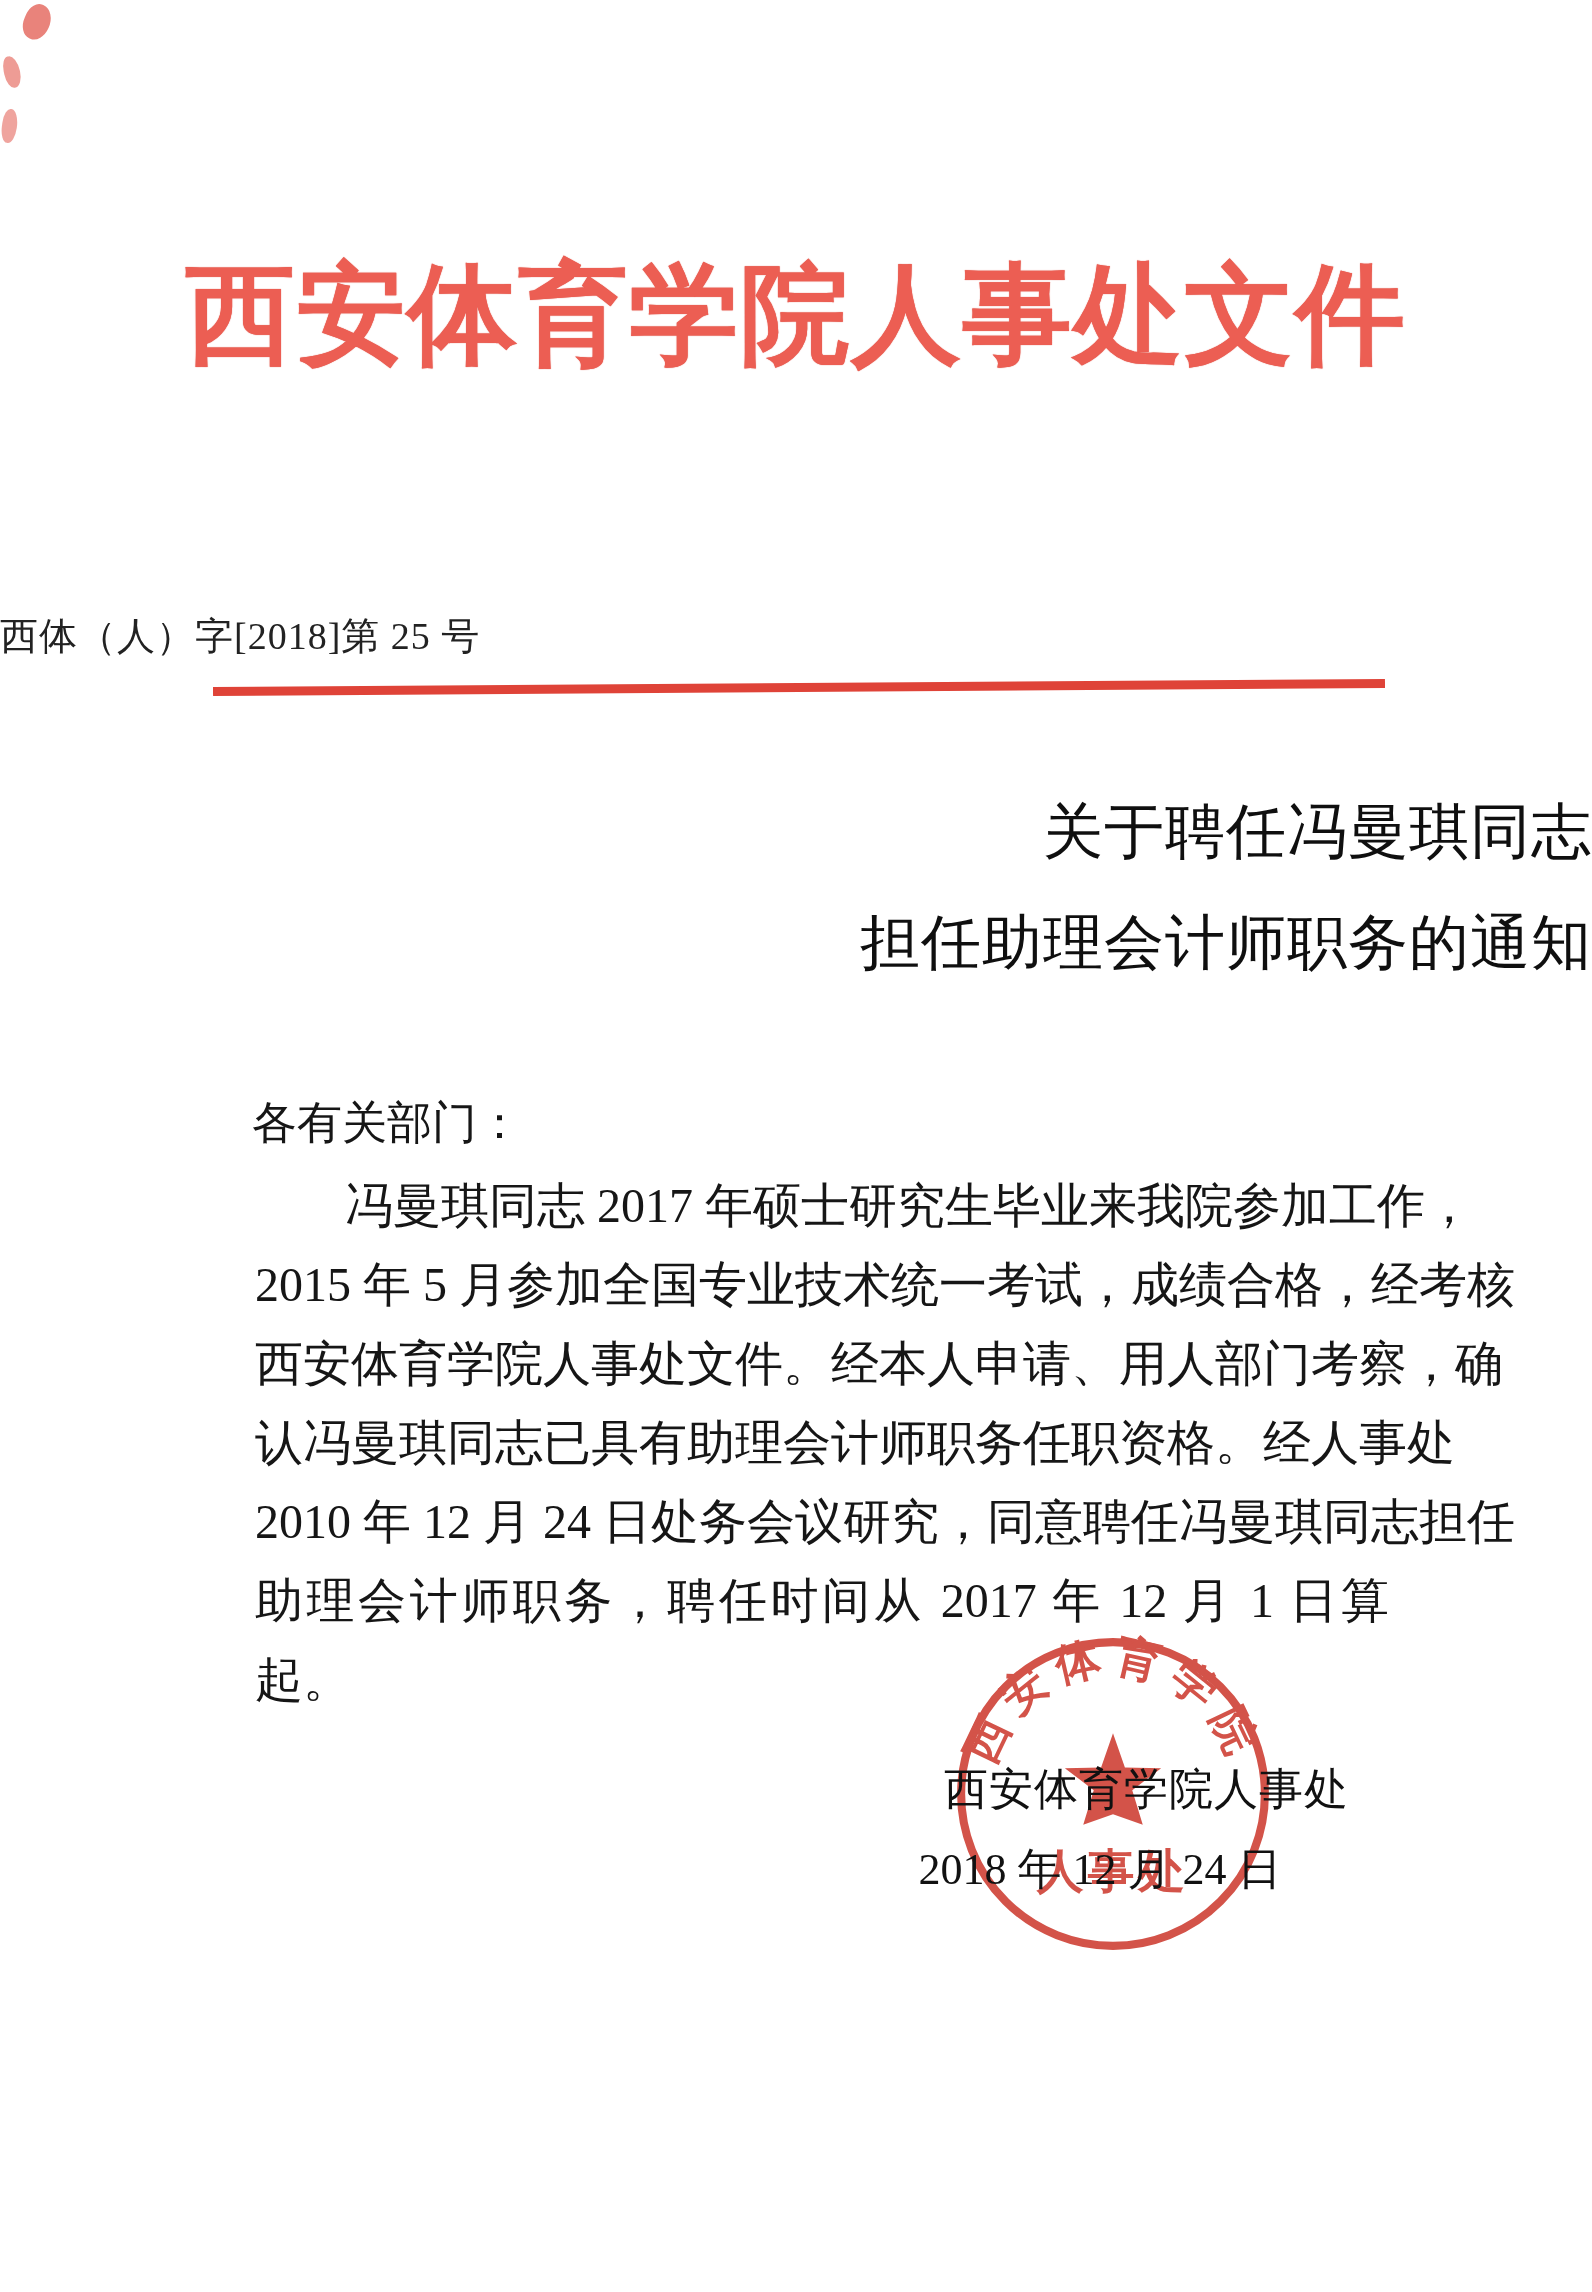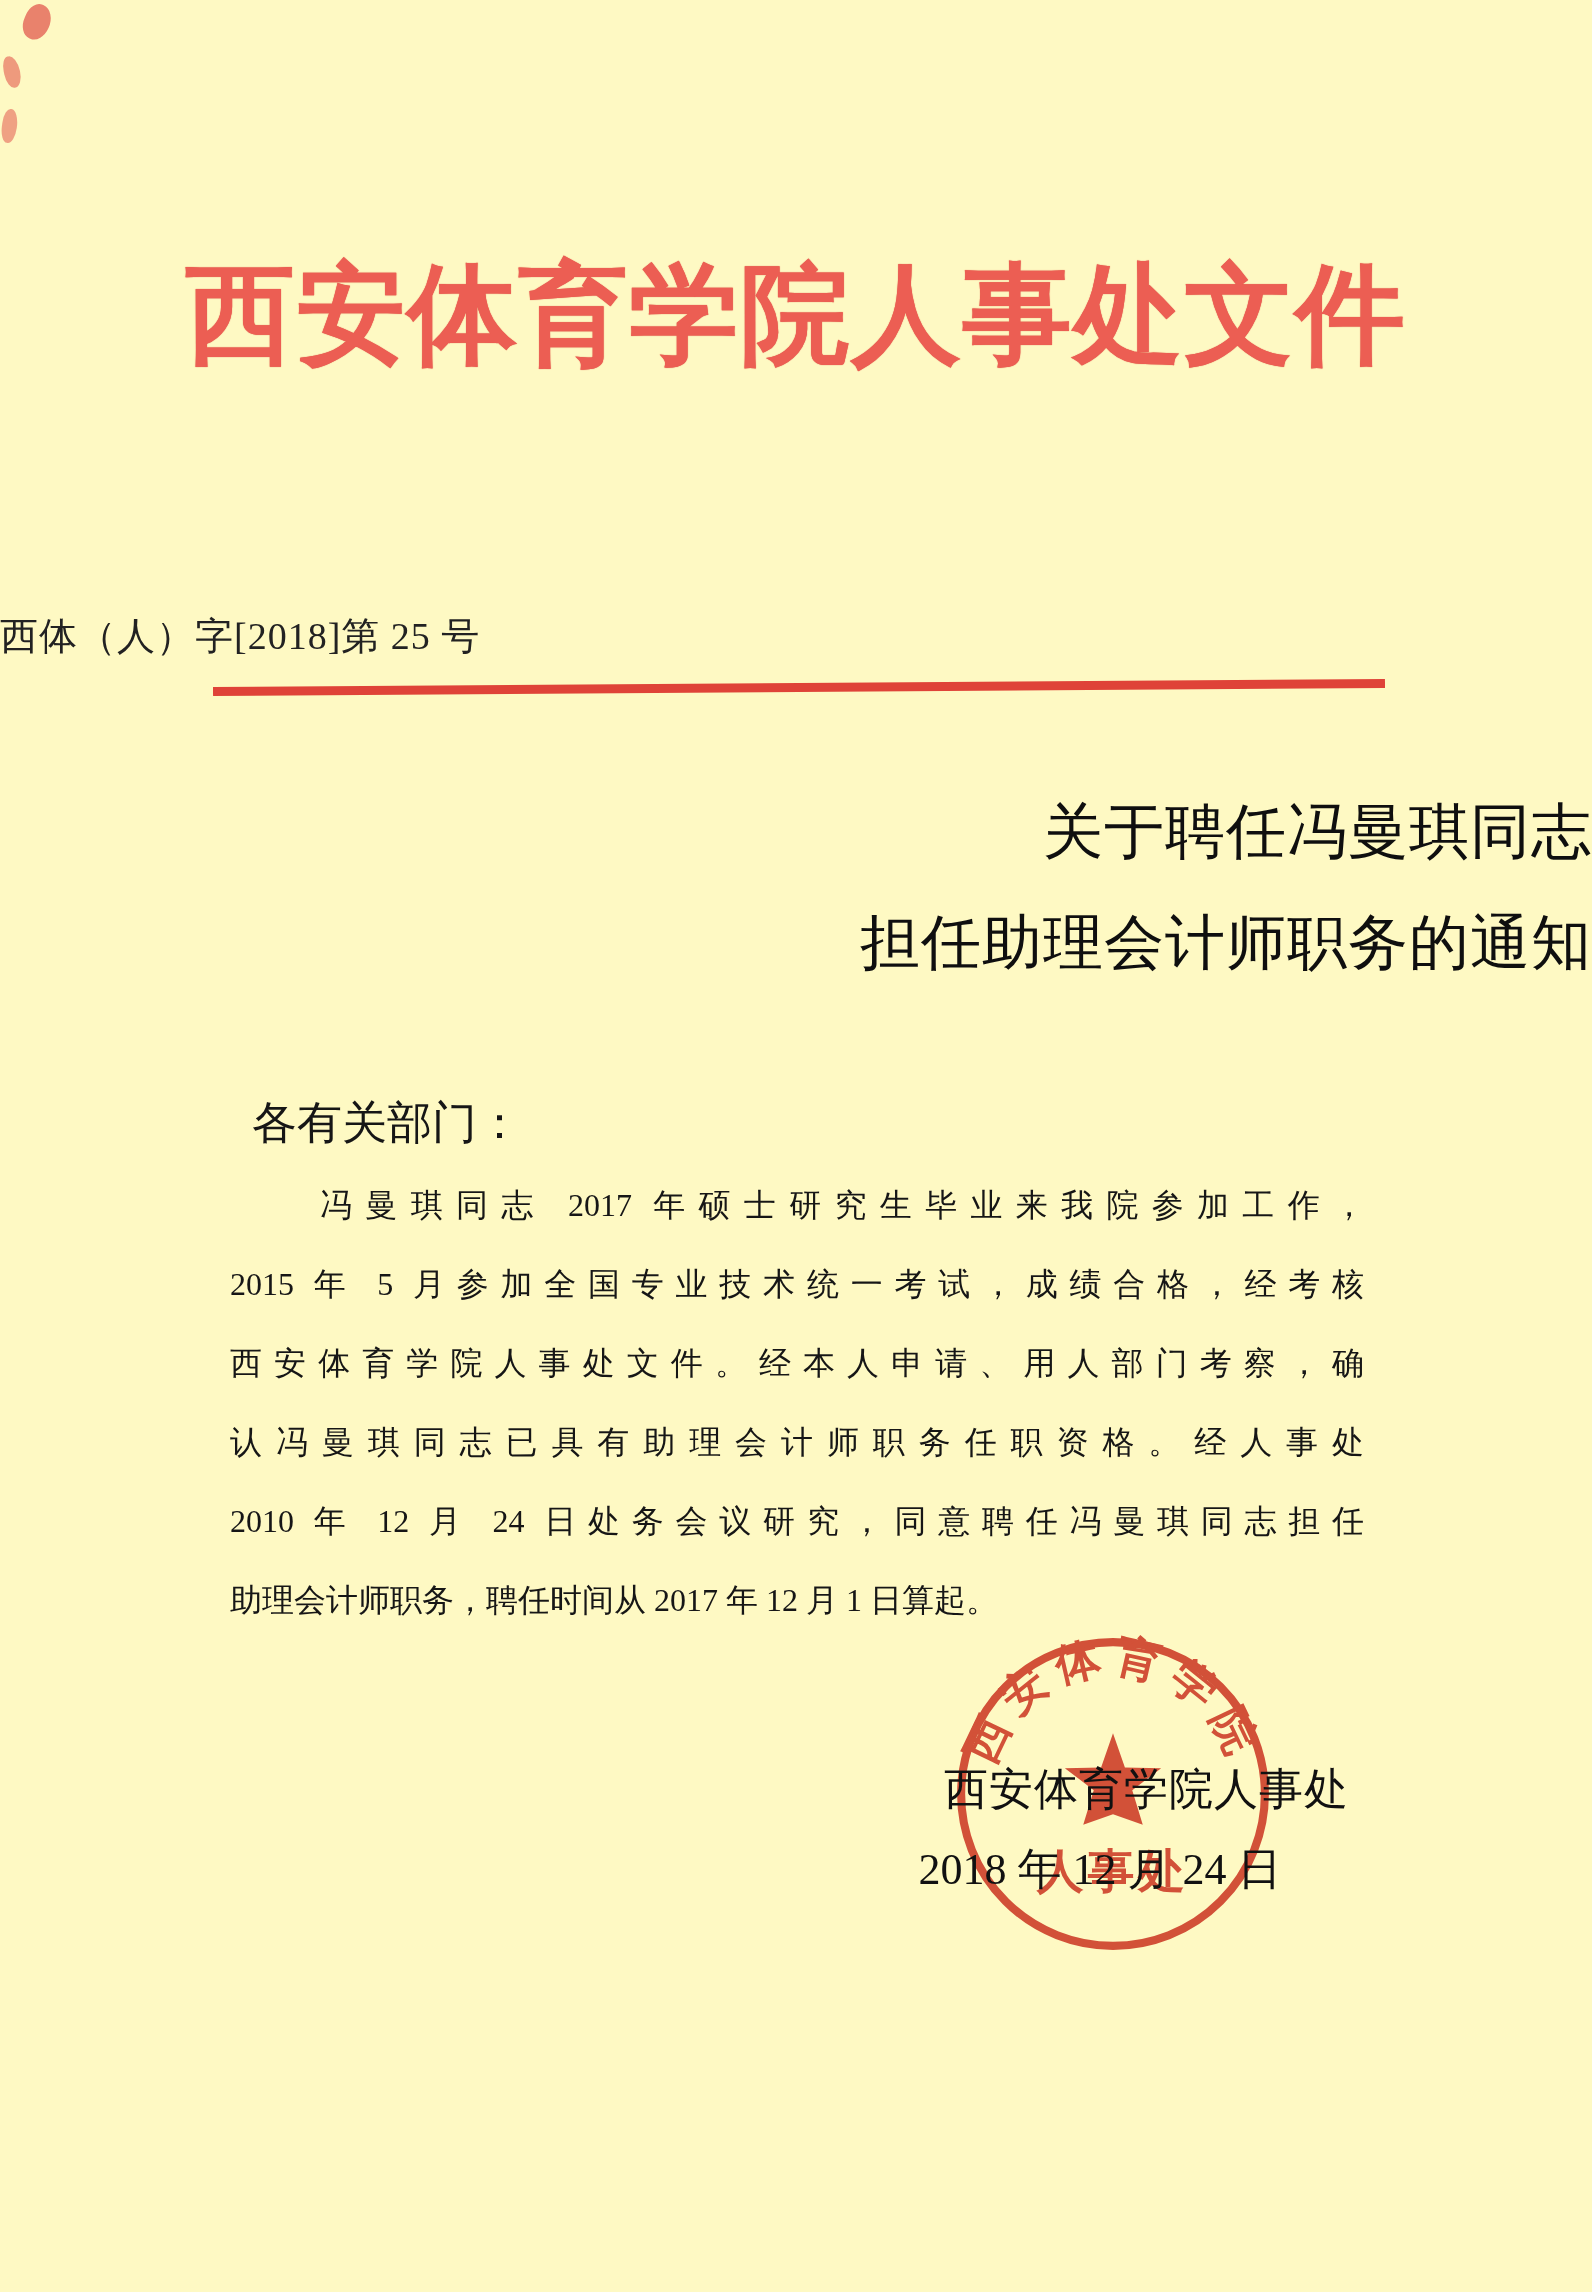--- a/index.html
+++ b/index.html
@@ -1,20 +1,20 @@
 <!DOCTYPE html>
 <html><head>
 <meta charset="utf-8">
 <style>
   html,body{margin:0;padding:0;background:#9a9a9a;}
   .page{
     position:relative;
     width:1592px;height:2292px;
     margin:0 auto;
-    background:#fef9c3;
+    background:#ffffff;
     overflow:hidden;
     font-family:"Liberation Serif","DejaVu Serif",serif;
     color:#1a1a1a;
   }
   
   .artifact{position:absolute;background:#e25a4f;opacity:.75;border-radius:45% 55% 50% 50%;}
   .artifact.a1{left:24px;top:4px;width:26px;height:36px;transform:rotate(24deg);}
   .artifact.a2{left:4px;top:56px;width:16px;height:32px;transform:rotate(-12deg);opacity:.6;}
   .artifact.a3{left:2px;top:109px;width:15px;height:34px;transform:rotate(8deg);opacity:.55;}
 
@@ -54,22 +54,22 @@
   .notice-title.l1{top:792px;}
   .notice-title.l2{top:903px;}
 
   .salutation{
     position:absolute;left:239px;top:1093px;width:1134px;
     font-size:45px;line-height:60px;
     color:#161616;
     margin-left:13px;
   }
   .body-paragraph{
-    position:absolute;left:230px;top:1166px;width:1134px;
-    font-size:32px;line-height:79px;
+    position:absolute;left:255px;top:1166px;width:1134px;
+    font-size:48px;line-height:79px;
     color:#161616;
   }
   .body-line{width:100%;text-align:justify;text-align-last:justify;white-space:nowrap;}
   .body-line.first{padding-left:90px;width:1045px;}
   .body-line.last{text-align-last:left;white-space:normal;}
 
   .seal{
     position:absolute;left:951px;top:1632px;
     width:324px;height:324px;
     mix-blend-mode:multiply;

